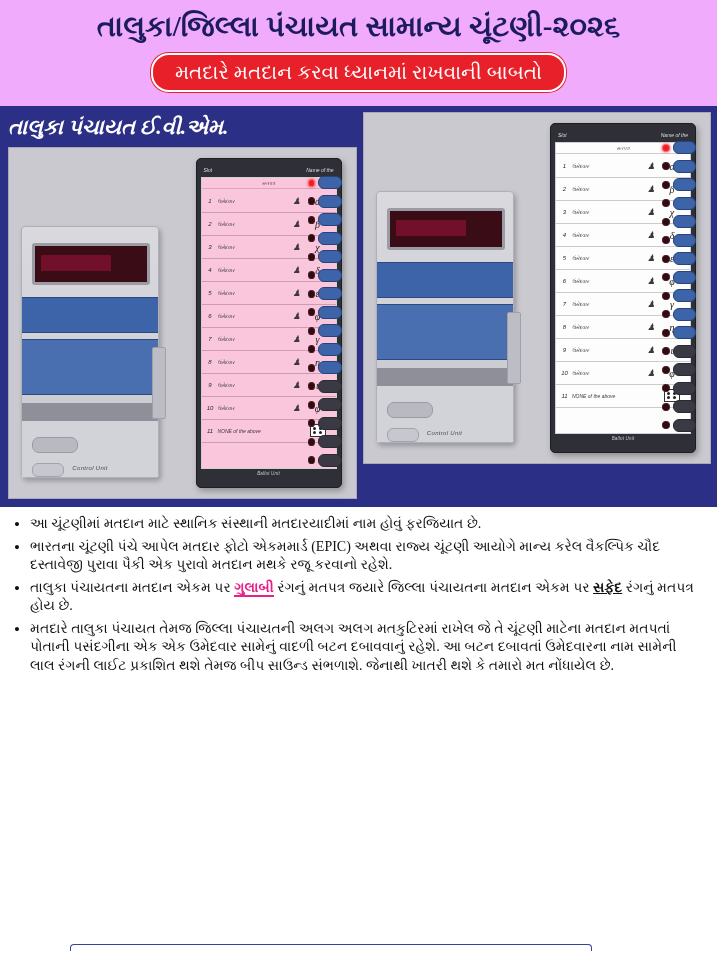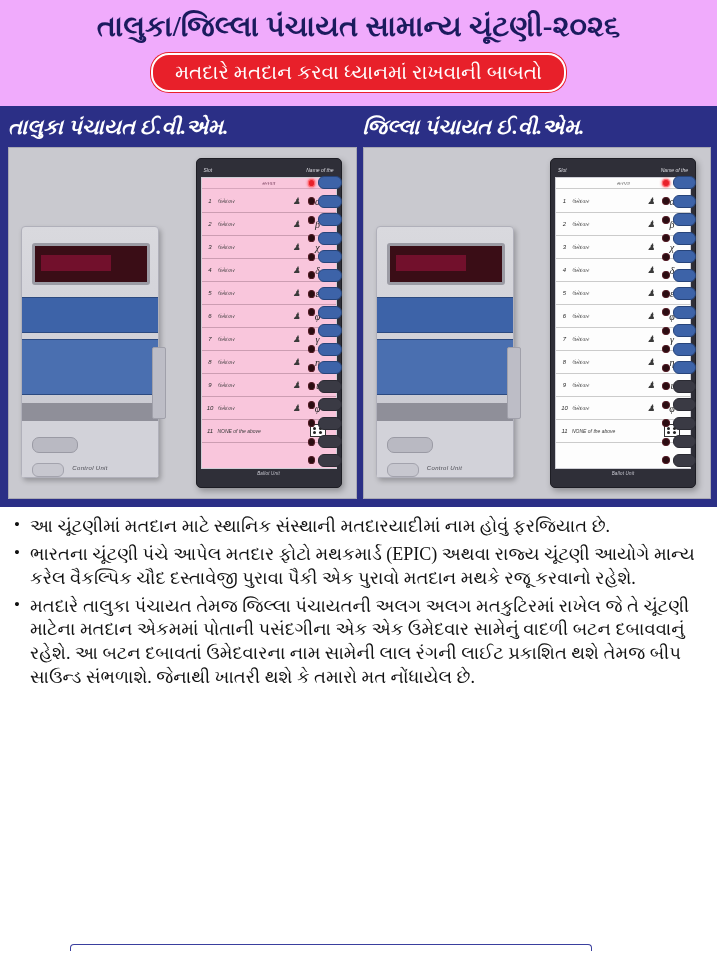--- a/index.html
+++ b/index.html
@@ -327,21 +327,21 @@
   ul.note-list {
     list-style: none;
     margin: 0;
     padding: 0;
   }
   ul.note-list > li {
     position: relative;
     padding-left: 20px;
     margin-bottom: 4px;
     font-family: "Liberation Serif", serif;
-    font-size: 18px;
+    font-size: 14px;
     line-height: 1.32;
     color: #111111;
     text-align: left;
   }
   ul.note-list > li::before {
     content: "•";
     position: absolute;
     left: 4px;
     top: -1px;
     font-size: 17px;
@@ -542,21 +542,20 @@
                   <span class="led"></span>
                   <span class="bkey empty"></span>
                 </div>
               </div>
             <div class="bu-foot">Ballot Unit</div>
           </div>
         </div>
       </div>
 
       <div class="evm-col">
-        <div class="evm-col-title">જિલ્લા પંચાયત ઈ.વી.એમ.</div>
         <div class="evm-photo white-bg">
           <div class="cu">
             <div class="cu-display"></div>
             <div class="cu-band b1"></div>
             <div class="cu-band b2"></div>
             <div class="cu-strip"></div>
             <div class="cu-lower">
               <div class="cu-btn"></div>
               <div class="cu-btn2"></div>
               <div class="cu-label">Control Unit</div>
@@ -709,19 +708,20 @@
           </div>
         </div>
       </div>
 
     </div>
   </div>
 
   <div class="notes">
     <ul class="note-list" id="note-list">
         <li><span>આ ચૂંટણીમાં મતદાન માટે સ્થાનિક સંસ્થાની મતદારયાદીમાં નામ હોવું ફરજિયાત છે.</span></li>
-        <li><span>ભારતના ચૂંટણી પંચે આપેલ મતદાર ફોટો મથકમાર્ડ (</span><span class="b">EPIC</span><span>) અથવા રાજ્ય ચૂંટણી આયોગે માન્ય કરેલ વૈકલ્પિક ચૌદ દસ્તાવેજી પુરાવા પૈકી એક પુરાવો મતદાન મથકે રજૂ કરવાનો રહેશે.</span></li>
-        <li><span>મતદારે તાલુકા પંચાયત તેમજ જિલ્લા પંચાયતની અલગ અલગ મતકુટિરમાં રાખેલ જે તે ચૂંટણી માટેના મતદાન એકમમાં પોતાની પસંદગીના એક એક ઉમેદવાર સામેનું વાદળી બટન દબાવવાનું રહેશે. આ બટન દબાવતાં ઉમેદવારના નામ સામેની લાલ રંગની લાઈટ પ્રકાશિત થશે તેમજ બીપ સાઉન્ડ સંભળાશે. જેનાથી ખાતરી થશે કે તમારો મત નોંધાયેલ છે.</span></li>
+        <li><span>ભારતના ચૂંટણી પંચે આપેલ મતદાર ફોટો એકમમાર્ડ (</span><span class="b">EPIC</span><span>) અથવા રાજ્ય ચૂંટણી આયોગે માન્ય કરેલ વૈકલ્પિક ચૌદ દસ્તાવેજી પુરાવા પૈકી એક પુરાવો મતદાન મથકે રજૂ કરવાનો રહેશે.</span></li>
+        <li><span>તાલુકા પંચાયતના મતદાન એકમ પર </span><span class="pink-hl">ગુલાબી</span><span> રંગનું મતપત્ર જયારે જિલ્લા પંચાયતના મતદાન એકમ પર </span><span class="ul-b">સફેદ</span><span> રંગનું મતપત્ર હોય છે.</span></li>
+        <li><span>મતદારે તાલુકા પંચાયત તેમજ જિલ્લા પંચાયતની અલગ અલગ મતકુટિરમાં રાખેલ જે તે ચૂંટણી માટેના મતદાન મતપતાં પોતાની પસંદગીના એક એક ઉમેદવાર સામેનું વાદળી બટન દબાવવાનું રહેશે. આ બટન દબાવતાં ઉમેદવારના નામ સામેની લાલ રંગની લાઈટ પ્રકાશિત થશે તેમજ બીપ સાઉન્ડ સંભળાશે. જેનાથી ખાતરી થશે કે તમારો મત નોંધાયેલ છે.</span></li>
       </ul>
   </div>
 
   <div class="bottom-line"></div>
 </div>
 
 </body></html>

